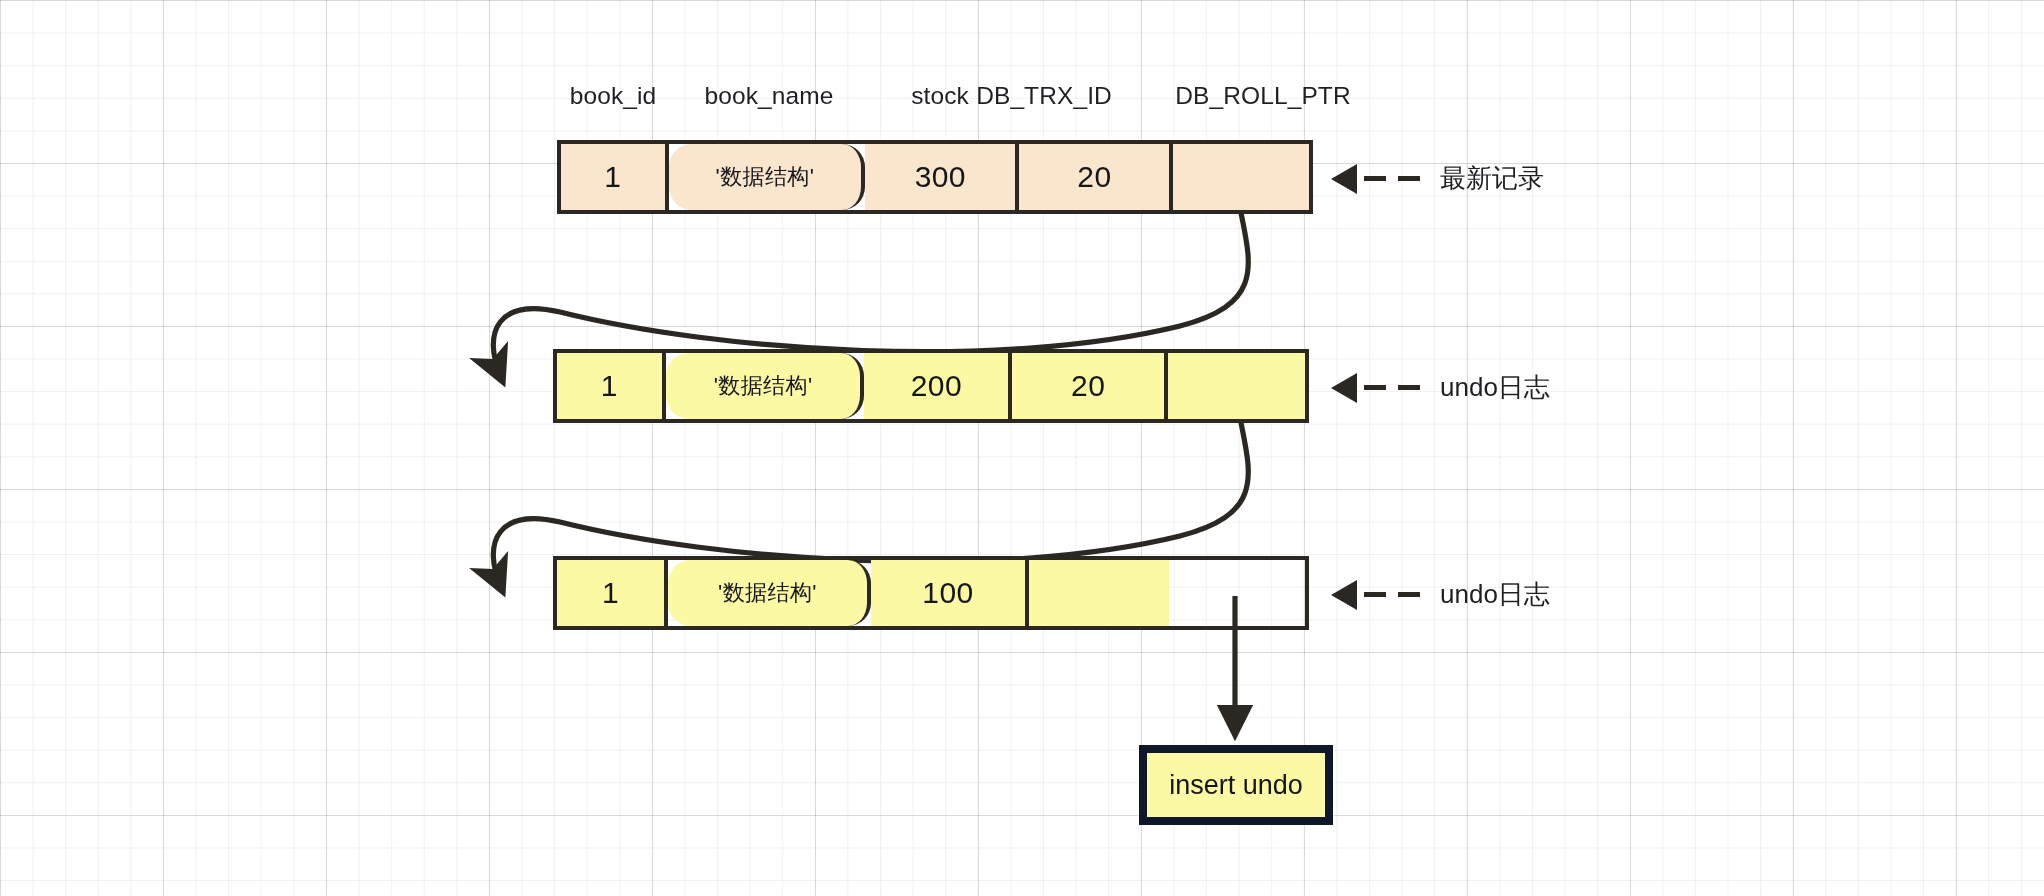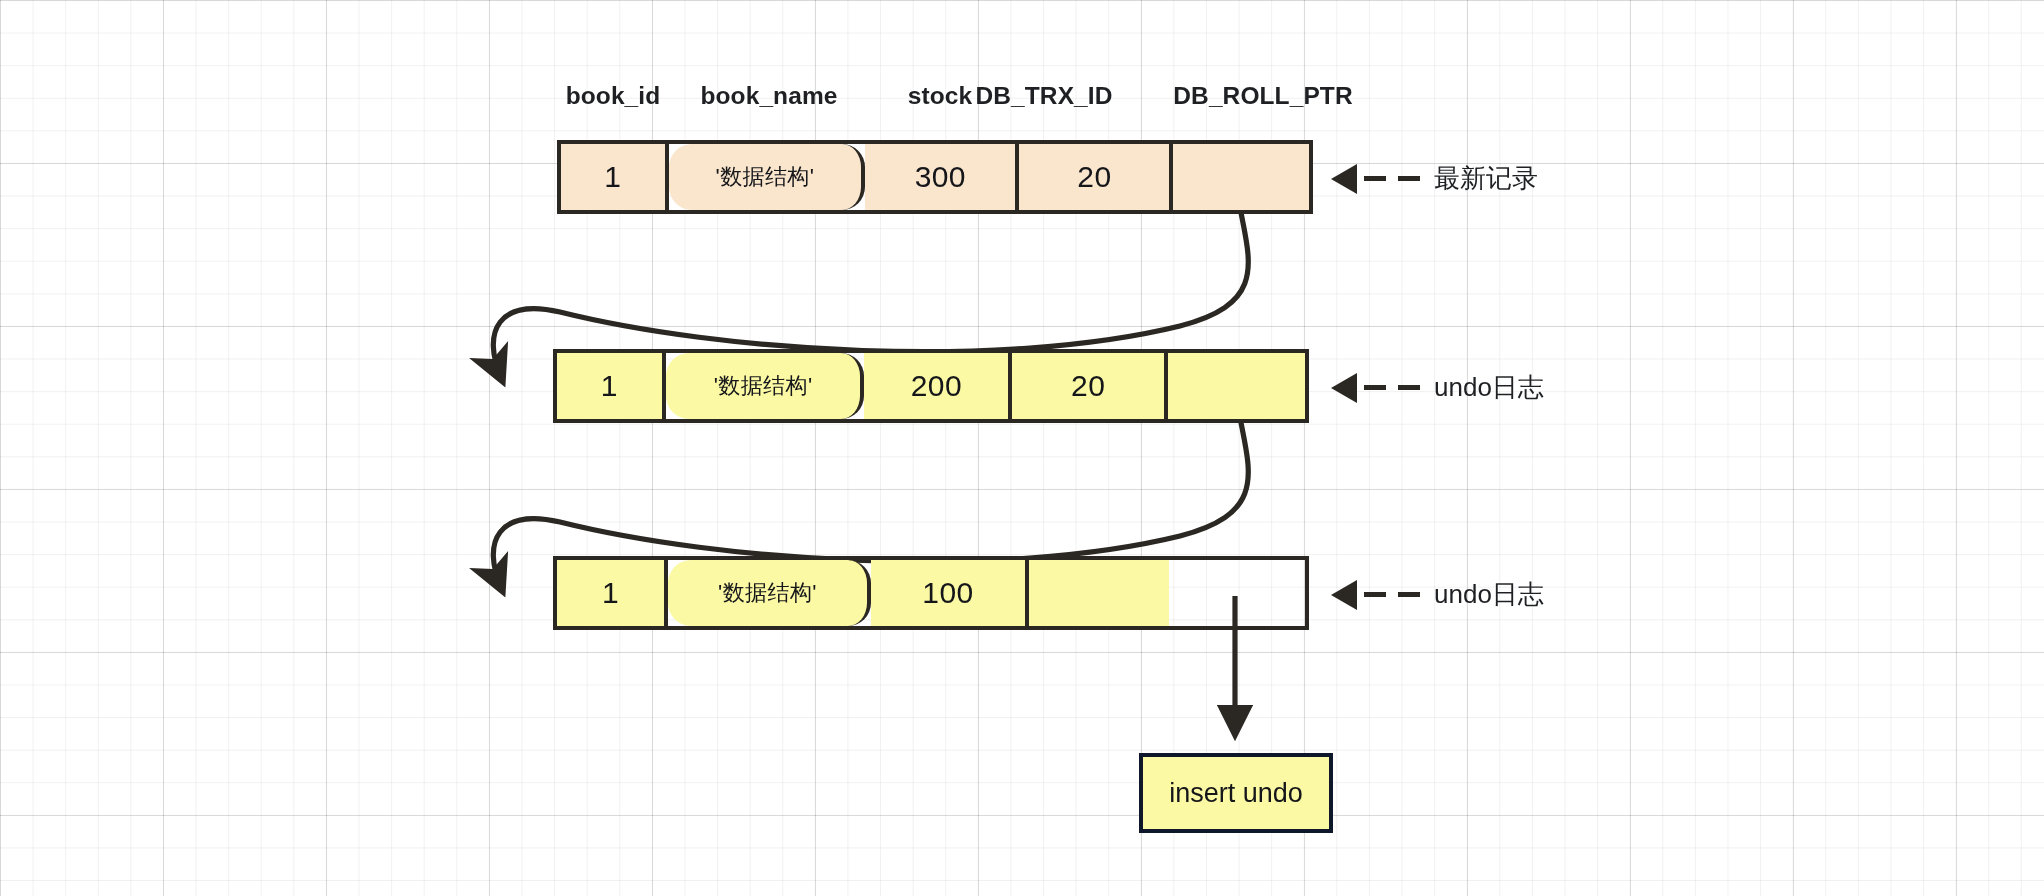--- a/index.html
+++ b/index.html
@@ -57,21 +57,20 @@
     position: absolute;
     z-index: 3;
   }
   .column-header-label {
     position: absolute;
     font-size: 24.5px;
     color: #1f2023;
     white-space: nowrap;
     transform: translateX(-50%);
     letter-spacing: 0.1px;
-    font-weight: bold;
   }
 
   
   .record-row {
     position: absolute;
     display: flex;
     border: 4px solid #2b2722;
     box-sizing: border-box;
     z-index: 3;
   }
@@ -111,39 +110,38 @@
     flex: 0 0 auto;
   }
   .annotation-dash-line {
     width: 56px;
     height: 5px;
     margin-left: 7px;
     flex: 0 0 auto;
     background-image: linear-gradient(to right, #2b2722 0 22px, transparent 22px 34px, #2b2722 34px 56px);
   }
   .annotation-text {
-    margin-left: 14px;
+    margin-left: 20px;
     font-size: 26px;
     color: #1f2023;
     white-space: nowrap;
   }
 
   
   #insert-undo-box {
     position: absolute;
     background: #fbf9a4;
-    border: 4px solid #0f172a;
+    border: 8px solid #0f172a;
     box-sizing: border-box;
     display: flex;
     align-items: center;
     justify-content: center;
     font-size: 27px;
     color: #15161a;
     z-index: 3;
-    margin-top: 8px;
   }
 </style>
 </head>
 <body>
 
 <div id="grid-background"></div>
 
 <div id="diagram-canvas">
 
   <svg id="connector-layer" viewBox="0 0 2044 896" xmlns="http://www.w3.org/2000/svg">

